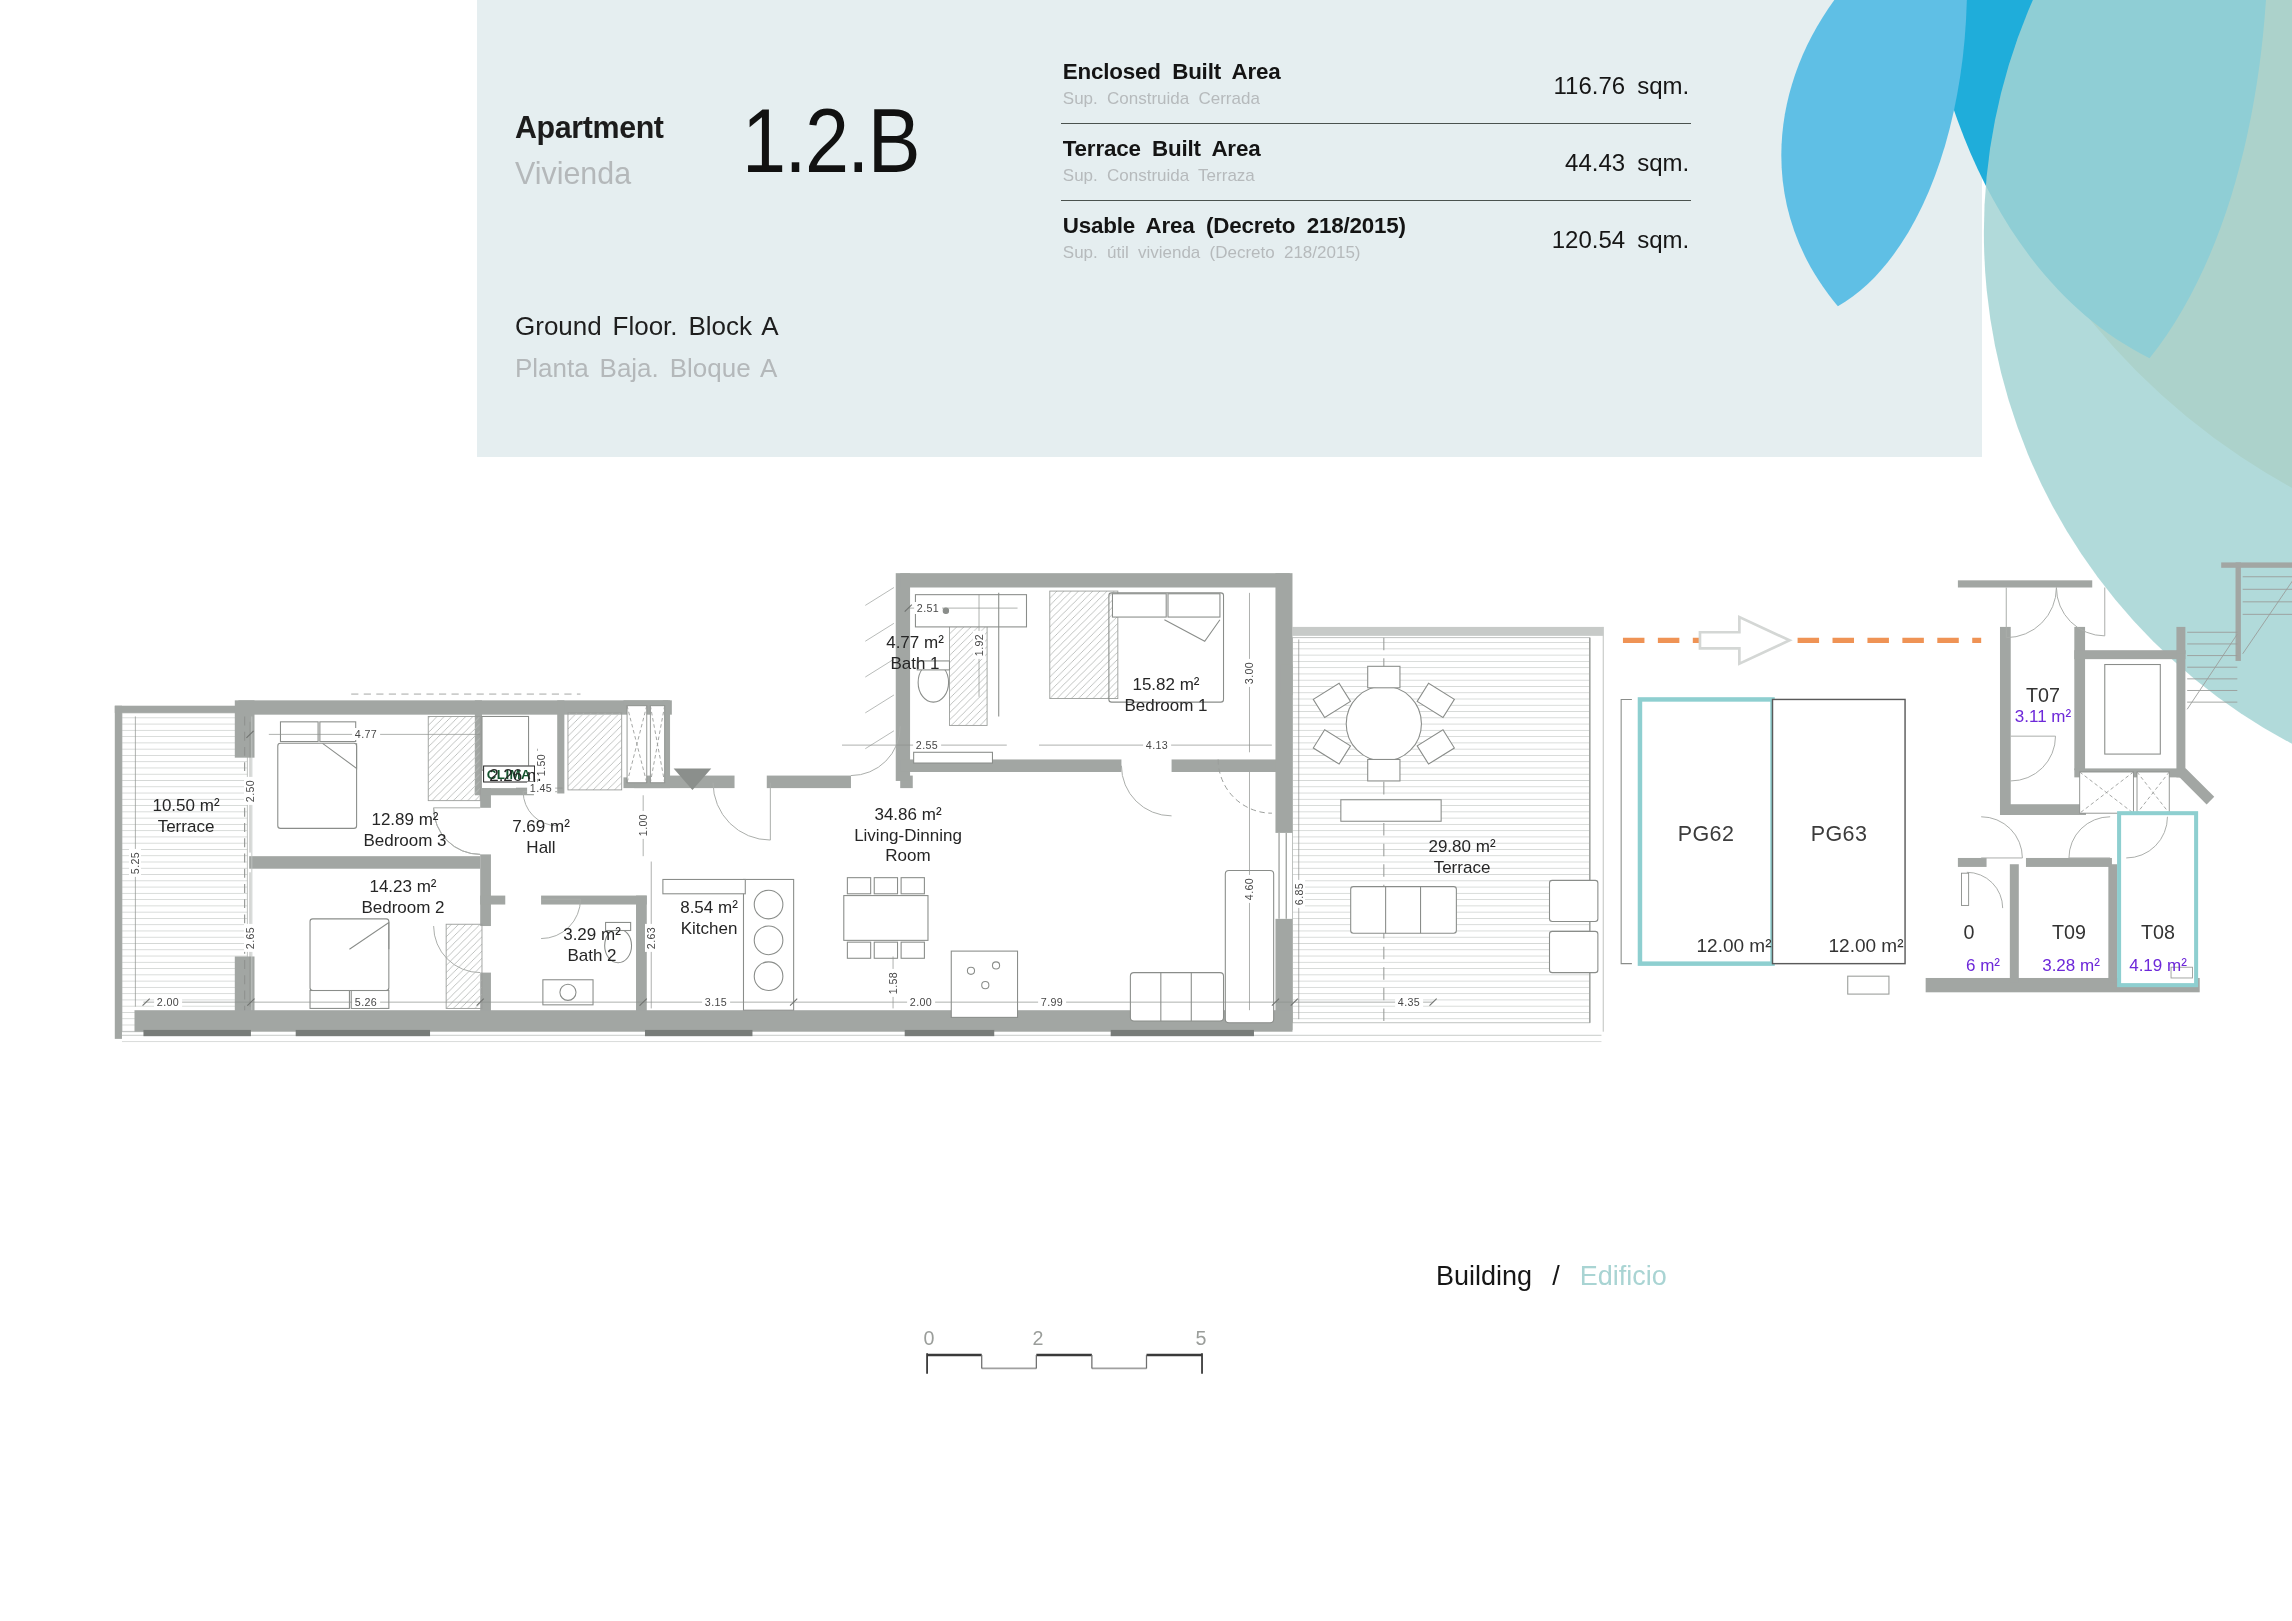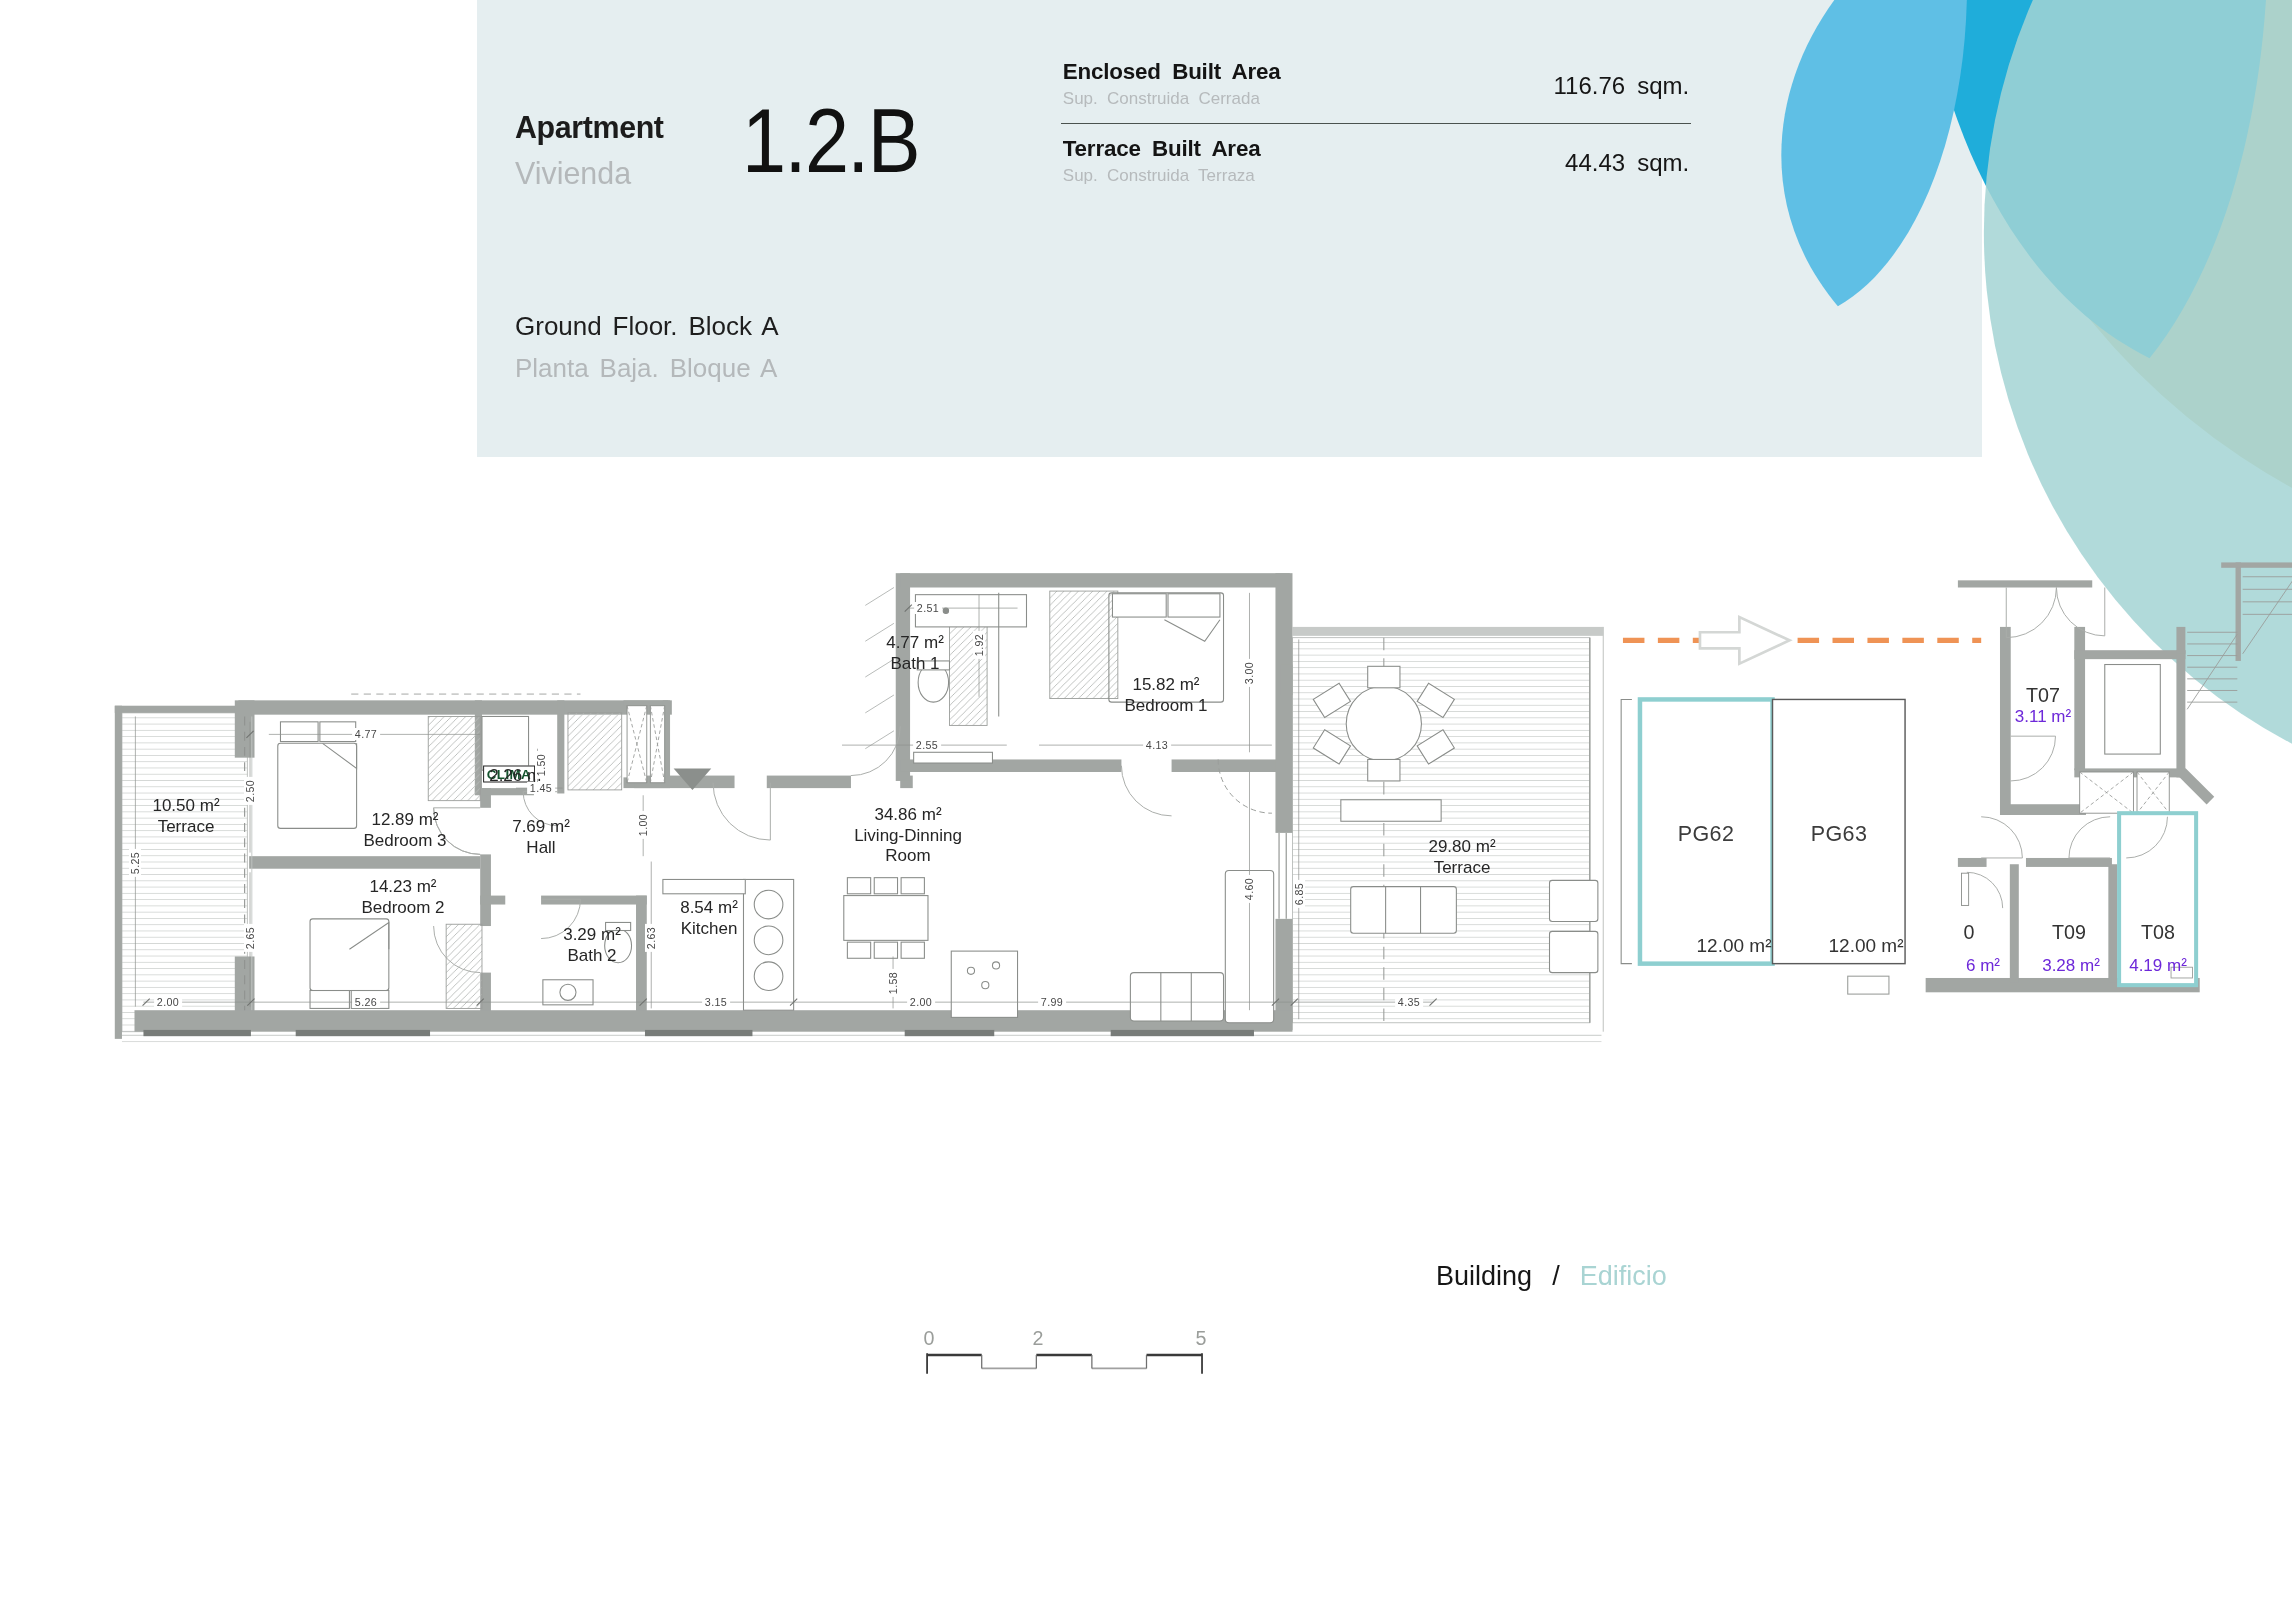--- a/index.html
+++ b/index.html
@@ -376,20 +376,25 @@
     <div class="arow">
       <span class="at">Enclosed Built Area</span>
       <span class="as">Sup. Construida Cerrada</span>
       <span class="av">116.76 sqm.</span>
     </div>
     <div class="arow">
       <span class="at">Terrace Built Area</span>
       <span class="as">Sup. Construida Terraza</span>
       <span class="av">44.43 sqm.</span>
     </div>
+    <div class="arow">
+      <span class="at">Usable Area (Decreto 218/2015)</span>
+      <span class="as">Sup. útil vivienda (Decreto 218/2015)</span>
+      <span class="av">120.54 sqm.</span>
+    </div>
   </div>
 
   <div class="room" style="left:186px;top:817px;">
     <span class="a">10.50 m²</span>
     <span class="nm">Terrace</span>
   </div>
   <div class="room" style="left:405px;top:831px;">
     <span class="a">12.89 m²</span>
     <span class="nm">Bedroom 3</span>
   </div>

